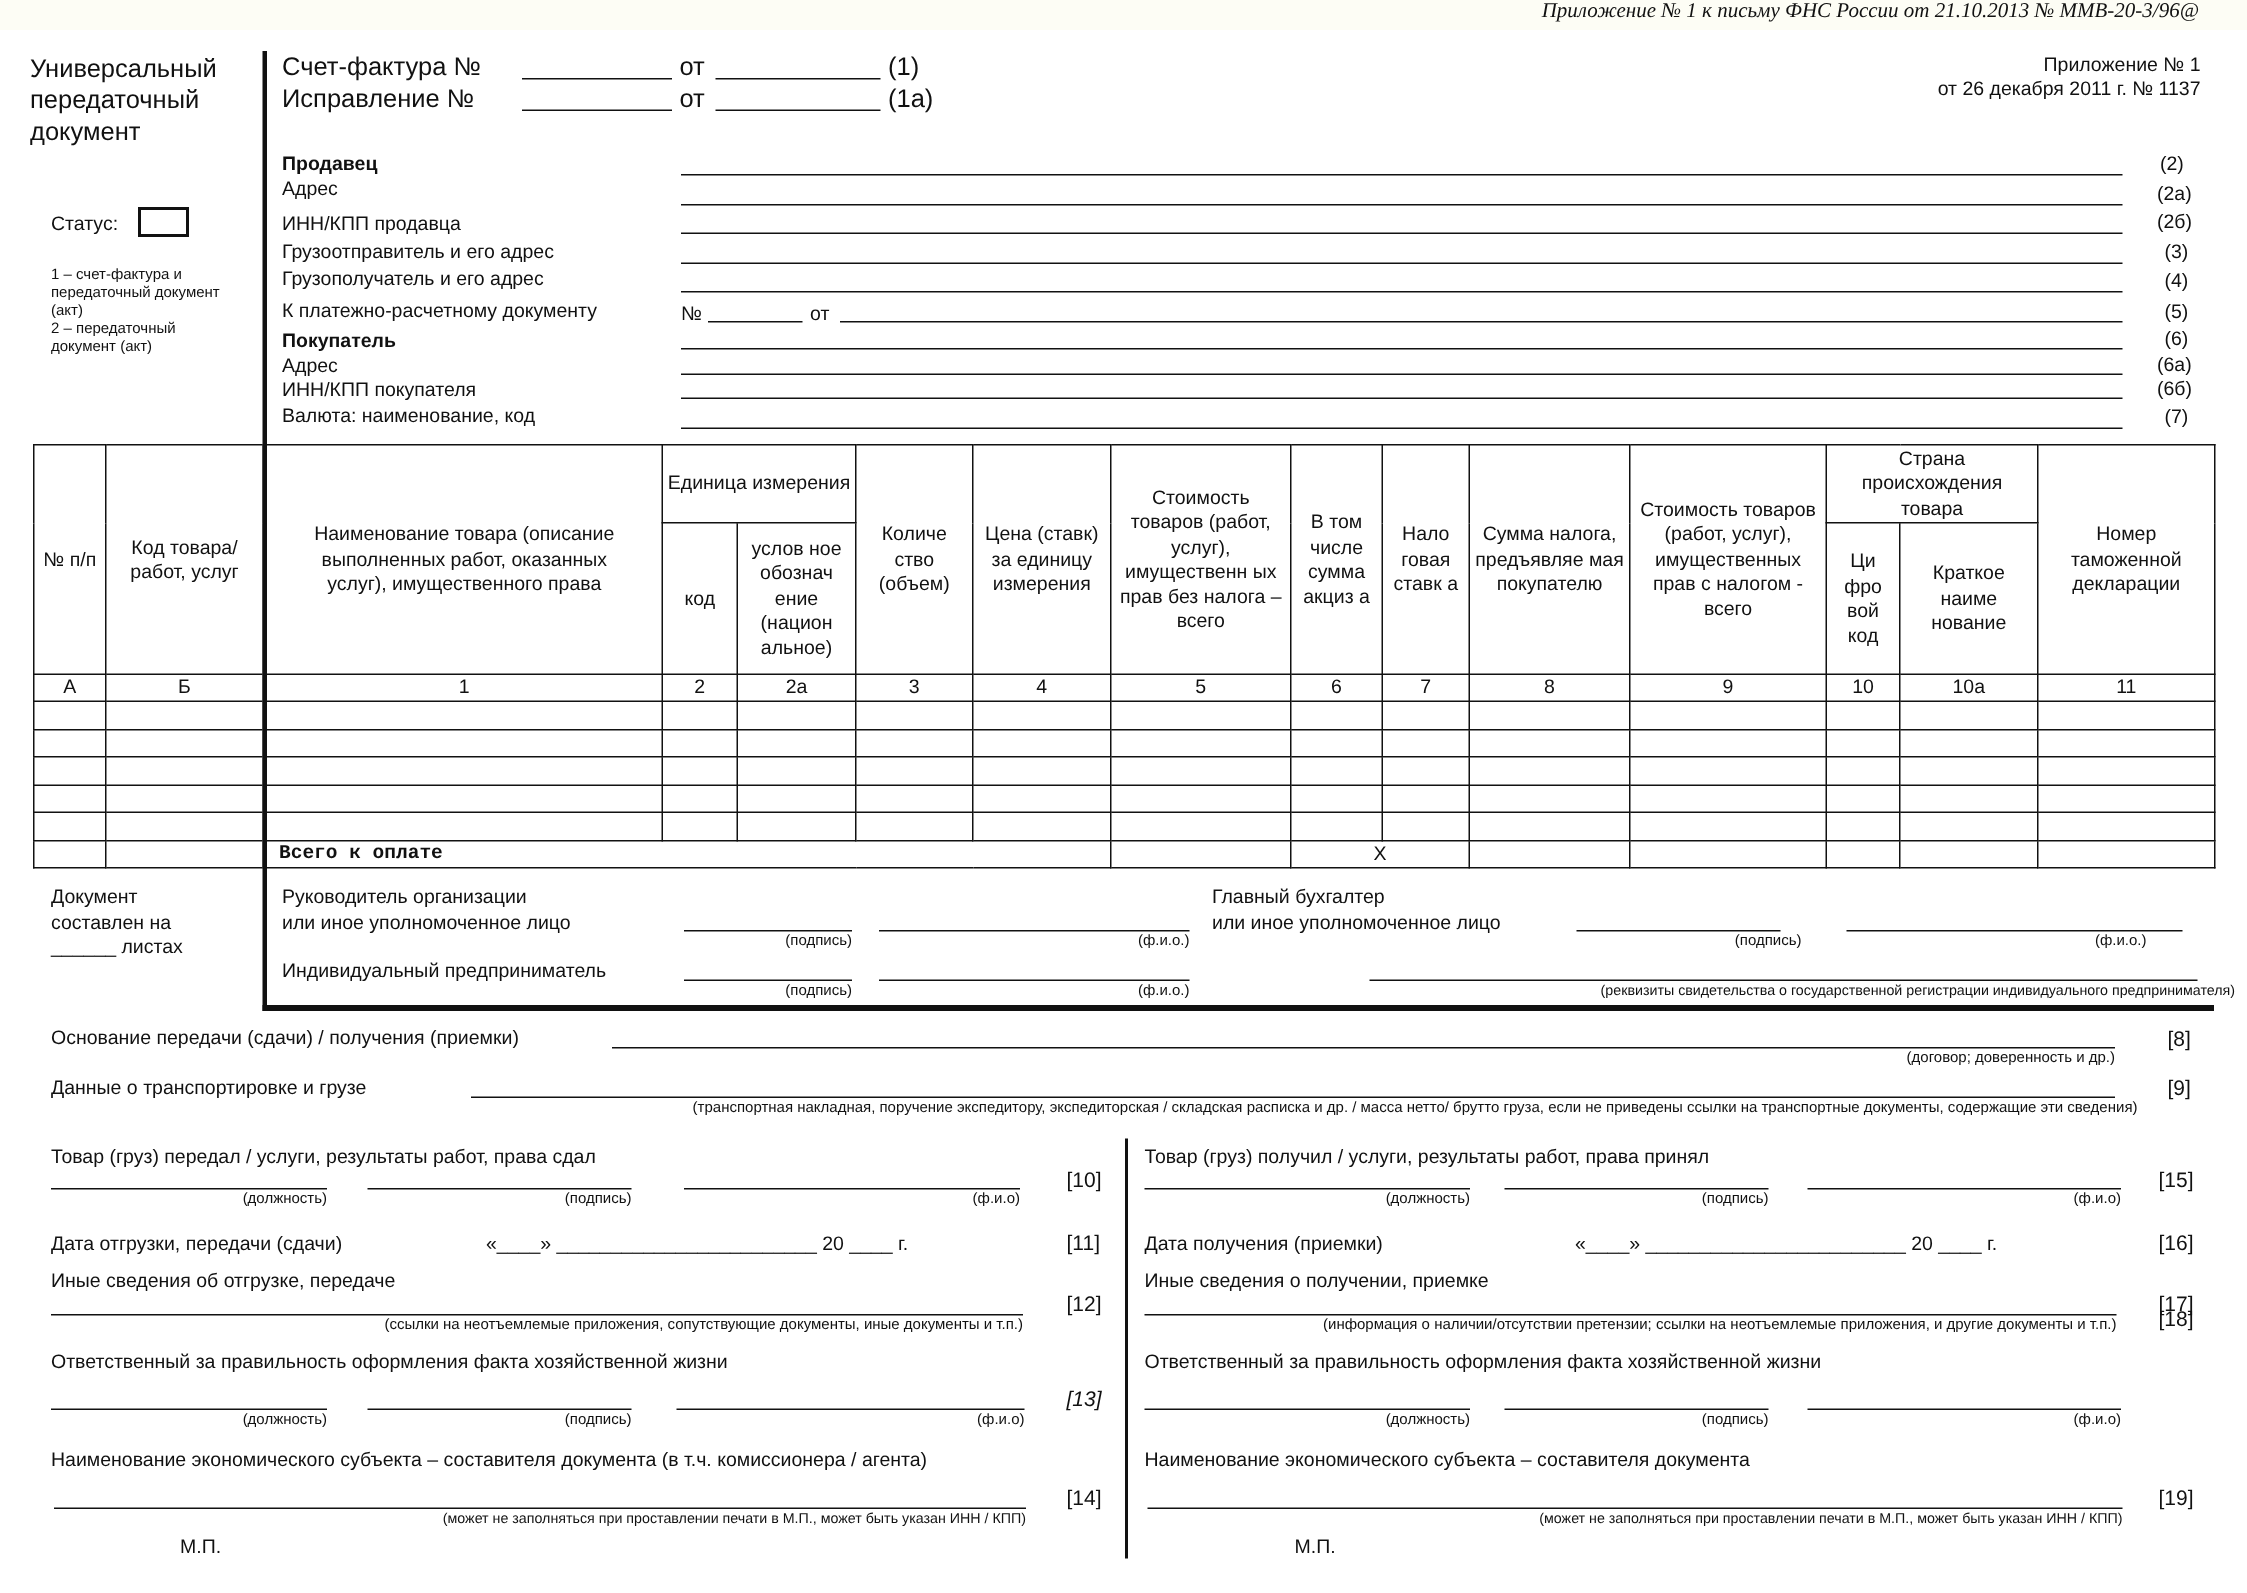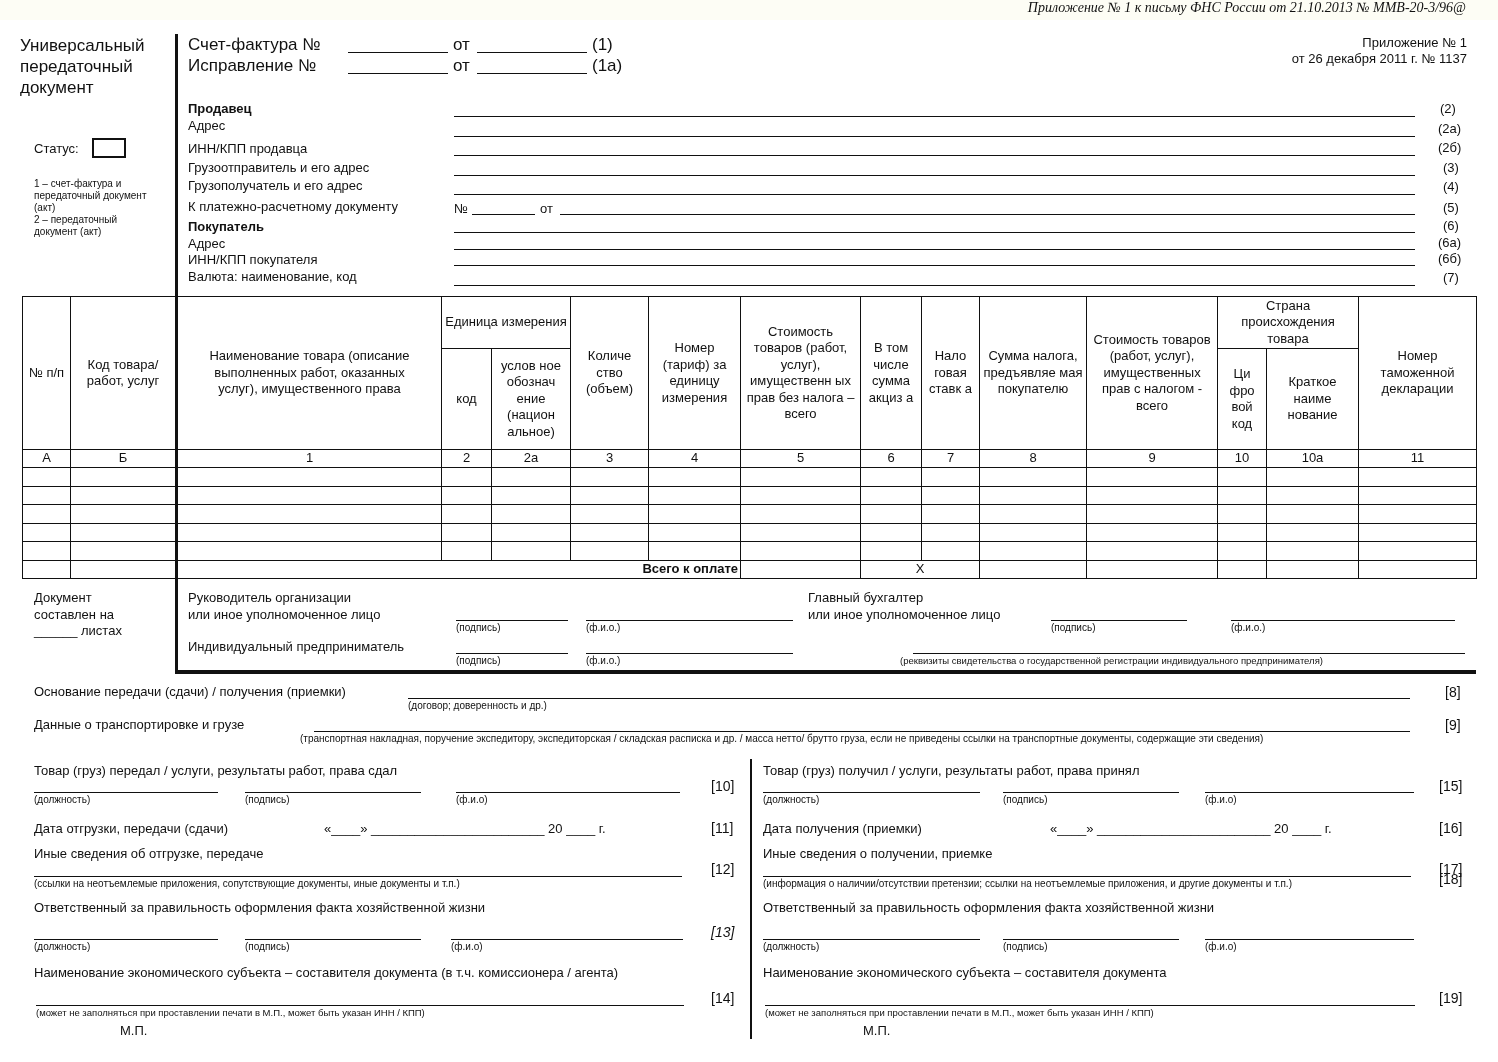--- a/index.html
+++ b/index.html
@@ -17,21 +17,21 @@
   .note { font-family: "Liberation Serif", serif; font-style: italic; font-size: 14px; }
   .right { text-align: right; }
   table.main { position: absolute; left: 22px; top: 296px; width: 1454px; border-collapse: collapse; table-layout: fixed; }
   table.main td { border: 1px solid #111; font-size: 13px; text-align: center; vertical-align: middle; line-height: 16.5px; padding: 0 2px; }
   table.main td.thickL { border-left: 3px solid #111; }
   table.main tr.nums td { height: 18px; }
   table.main tr.empty td { height: 18.5px; }
   table.main tr.total td { height: 18px; }
   .statusbox { position:absolute; left:92px; top:138px; width:34px; height:20px; border:2px solid #111; }
   .thickH { position:absolute; height:4px; background:#111; }
-  .small-cap { font-size: 10px; text-align: left; position: absolute; }
+  .small-cap { font-size: 10px; text-align: right; position: absolute; }
 </style>
 </head>
 <body>
 
 <div class="topband"></div>
 
 <div class="abs note right" style="left:700px; top:0px; width:766px;">Приложение № 1 к письму ФНС России от 21.10.2013 № ММВ-20-3/96@</div>
 
 <div class="abs t17" style="left:20px; top:35px; line-height:21px;">
   <div>Универсальный</div>
@@ -128,21 +128,21 @@
       <col style="width:92px">
       <col style="width:118px">
   </colgroup>
   <tbody>
       <tr style="height:52px;">
     <td rowspan="2">№ п/п</td>
     <td rowspan="2">Код  товара/ работ, услуг</td>
     <td rowspan="2" class="thickL" style="vertical-align:middle; padding:0 18px;">Наименование товара (описание выполненных работ, оказанных услуг), имущественного права</td>
     <td colspan="2">Единица измерения</td>
     <td rowspan="2">Количе ство (объем)</td>
-    <td rowspan="2">Номер (тариф) за единицу измерения</td>
+    <td rowspan="2">Цена (ставк) за единицу измерения</td>
     <td rowspan="2">Стоимость товаров (работ, услуг), имущественн ых прав без налога – всего</td>
     <td rowspan="2">В том числе сумма акциз а</td>
     <td rowspan="2">Нало говая ставк а</td>
     <td rowspan="2">Сумма налога, предъявляе мая покупателю</td>
     <td rowspan="2">Стоимость товаров (работ, услуг), имущественных прав с налогом - всего</td>
     <td colspan="2">Страна происхождения товара</td>
     <td rowspan="2">Номер таможенной декларации</td>
   </tr>
   <tr style="height:101px;">
     <td>код</td>
@@ -248,21 +248,21 @@
         <td></td>
         <td></td>
         <td></td>
         <td></td>
         <td></td>
         <td></td>
   </tr>
   <tr class="total">
     <td></td>
     <td></td>
-    <td class="thickL bold" colspan="5" style="text-align:right; padding-left:8px;">Всего к оплате</td>
+    <td class="thickL bold" colspan="5" style="text-align:left; padding-left:8px;font-family:Liberation Mono, monospace;">Всего к оплате</td>
     <td></td>
     <td colspan="2">Х</td>
     <td></td>
     <td></td>
     <td></td>
     <td></td>
     <td></td>
   </tr>
 </tbody>
   </table>

